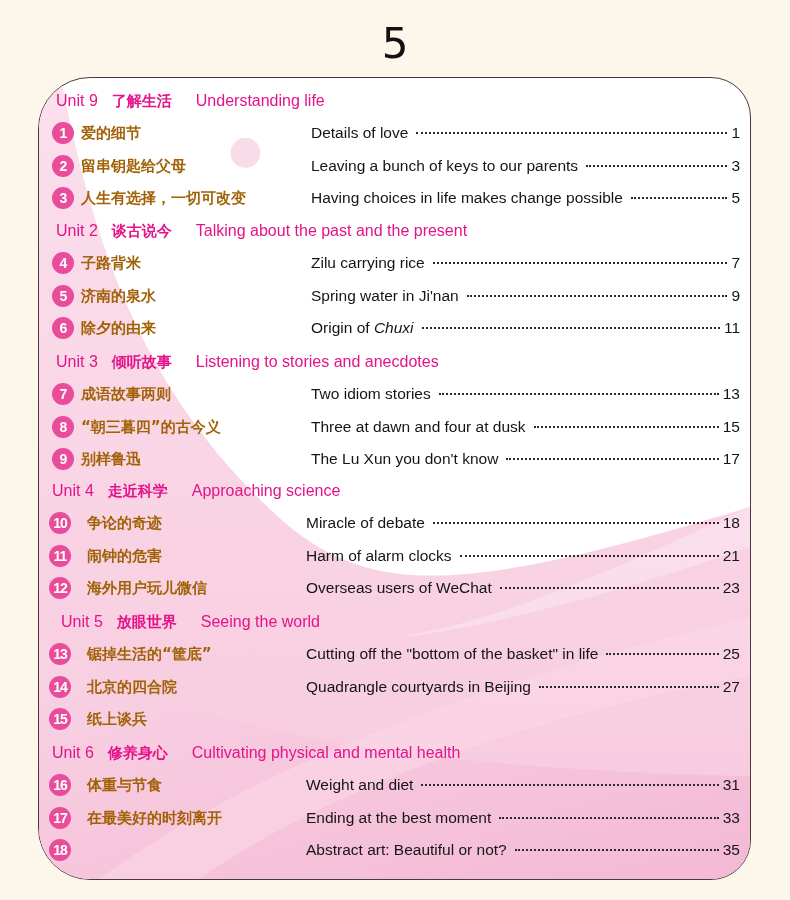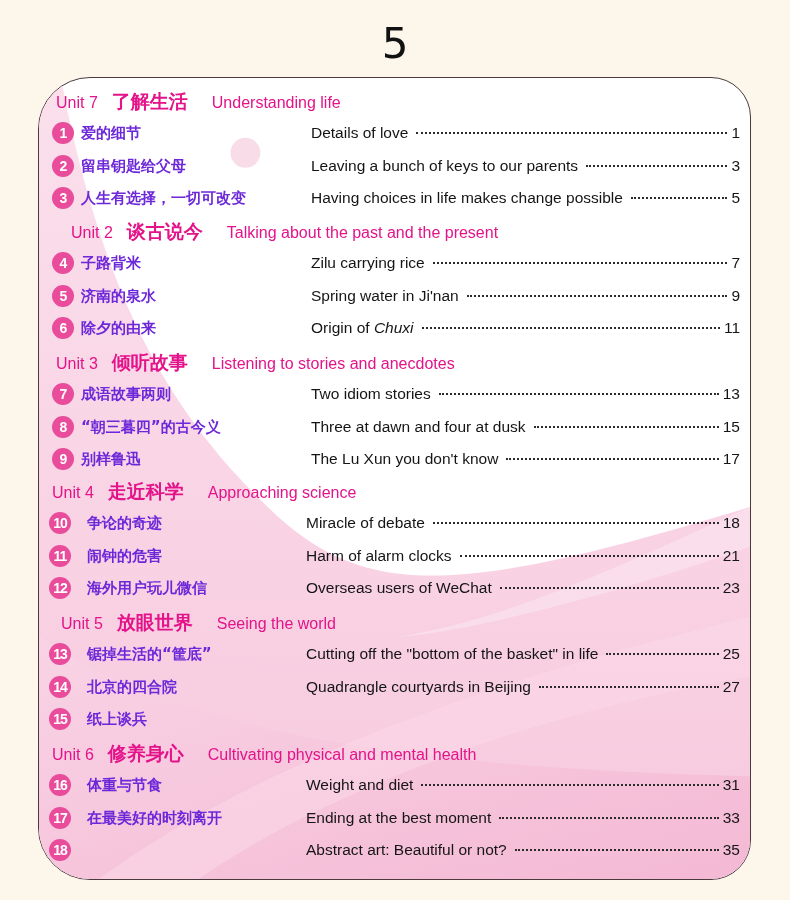--- a/index.html
+++ b/index.html
@@ -25,33 +25,33 @@
       background: #ffffff;
       overflow: hidden;
     }
     .bg-layer { position: absolute; left: 0; top: 0; width: 100%; height: 100%; pointer-events: none; }
     .toc-content { position: absolute; left: 0; top: 0; width: 100%; height: 100%; }
     .unit-row, .lesson-row { position: absolute; left: 0; width: 100%; height: 28px; line-height: 28px; }
     .unit-row {
       color: #e4138a; font-size: 16px; white-space: nowrap;
     }
     .unit-row .u-num { display: inline-block; }
-    .unit-row .u-cn { display: inline-block; margin-left: 14px; font-weight: bold; font-family: "DejaVu Sans", sans-serif; font-size: 19px; }
+    .unit-row .u-cn { display: inline-block; margin-left: 14px; font-weight: bold; font-family: "DejaVu Sans", sans-serif; font-size: 15px; }
     .unit-row .u-en { display: inline-block; margin-left: 24px; }
     .badge {
       position: absolute; top: 3px;
       width: 22px; height: 22px; border-radius: 50%;
       background: #e84c9a; color: #fff;
       font-size: 14px; font-weight: bold; line-height: 22px; text-align: center;
       letter-spacing: -1px;
     }
     .cn-title {
       position: absolute; top: 0;
       font-family: "DejaVu Sans", sans-serif;
-      font-weight: bold; font-size: 15px; color: #6d28d9; white-space: nowrap;
+      font-weight: bold; font-size: 15px; color: #a16207; white-space: nowrap;
     }
     .en-part {
       position: absolute; top: 0; height: 28px;
       display: flex; align-items: baseline;
       font-size: 15.5px; color: #151515; white-space: nowrap;
     }
     .en-title { flex: 0 0 auto; }
     .leader {
       flex: 1 1 auto; margin: 0 4px 0 8px;
       border-bottom: 2px dotted #2a2a2a; height: 0; position: relative; top: -4px;
@@ -82,21 +82,21 @@
     <path d="M713 430 C 560 500, 460 545, 360 560 C 440 555, 600 510, 713 470 Z" fill="#fbe3ee" opacity="0.7"></path>
 
     <path d="M0 560 C 120 640, 300 690, 713 700 L713 803 L0 803 Z" fill="url(#g1)" opacity="0.75"></path>
 
     <path d="M60 803 C 200 700, 420 610, 713 540 L713 600 C 480 640, 280 720, 160 803 Z" fill="#fbd9e8" opacity="0.55"></path>
 
     <circle cx="207" cy="75" r="15" fill="#f8dde9"></circle>
   </svg>
 
   <div class="toc-content" id="toc-content">
-      <div class="unit-row" style="top: 9px; padding-left: 17px;"><span class="u-num">Unit 7</span><span class="u-cn">了解生活</span><span class="u-en">Understanding life</span></div>
+      <div class="unit-row" style="top: 9px; padding-left: 17px;"><span class="u-num">Unit 9</span><span class="u-cn">了解生活</span><span class="u-en">Understanding life</span></div>
       <div class="lesson-row" style="top: 41px;">
         <span class="badge" style="left:13px">1</span>
         <span class="cn-title" style="left:42px">爱的细节</span>
         <span class="en-part" style="left:272px; width:429px">
           <span class="en-title">Details of love</span>
           <span class="leader"></span>
           <span class="page-ref">1</span>
         </span>
       </div>
       <div class="lesson-row" style="top: 73.7px;">
@@ -110,21 +110,21 @@
       </div>
       <div class="lesson-row" style="top: 106.4px;">
         <span class="badge" style="left:13px">3</span>
         <span class="cn-title" style="left:42px">人生有选择，一切可改变</span>
         <span class="en-part" style="left:272px; width:429px">
           <span class="en-title">Having choices in life makes change possible</span>
           <span class="leader"></span>
           <span class="page-ref">5</span>
         </span>
       </div>
-      <div class="unit-row" style="top: 139px; padding-left: 32px;"><span class="u-num">Unit 2</span><span class="u-cn">谈古说今</span><span class="u-en">Talking about the past and the present</span></div>
+      <div class="unit-row" style="top: 139px; padding-left: 17px;"><span class="u-num">Unit 2</span><span class="u-cn">谈古说今</span><span class="u-en">Talking about the past and the present</span></div>
       <div class="lesson-row" style="top: 171px;">
         <span class="badge" style="left:13px">4</span>
         <span class="cn-title" style="left:42px">子路背米</span>
         <span class="en-part" style="left:272px; width:429px">
           <span class="en-title">Zilu carrying rice</span>
           <span class="leader"></span>
           <span class="page-ref">7</span>
         </span>
       </div>
       <div class="lesson-row" style="top: 203.7px;">

